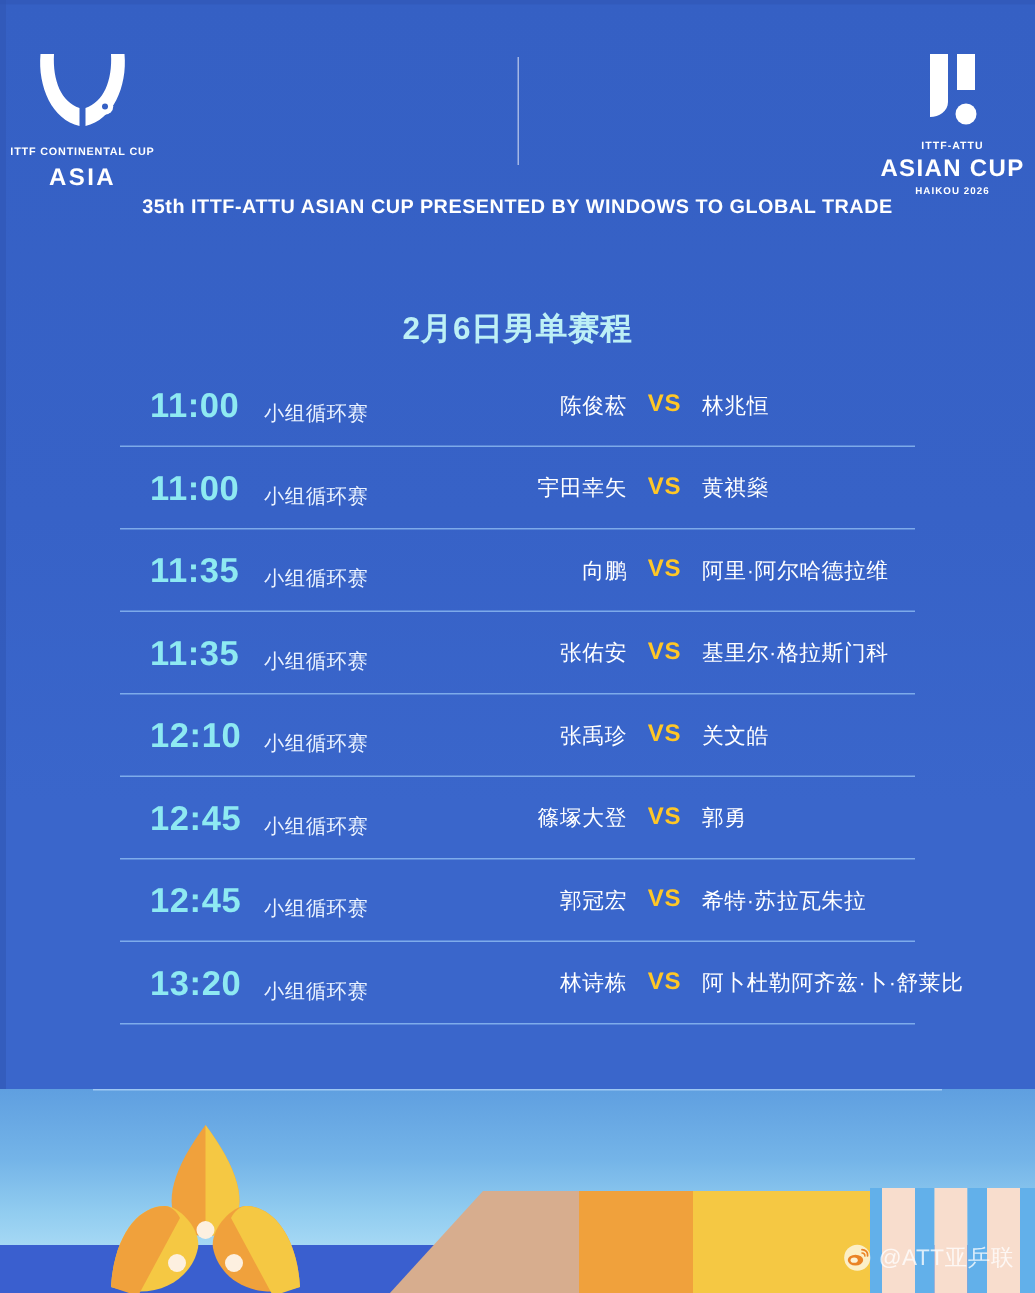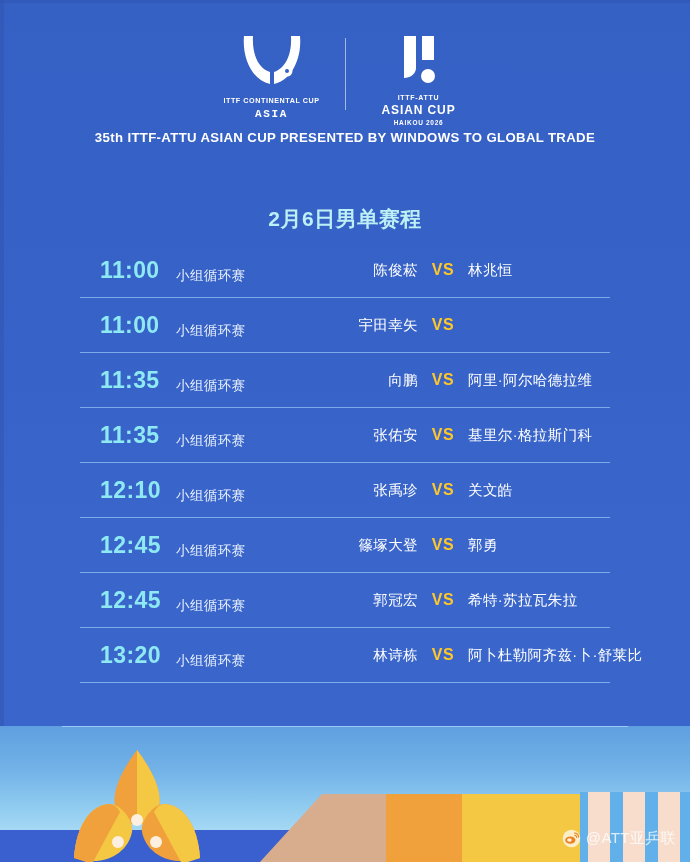--- a/index.html
+++ b/index.html
@@ -20,21 +20,21 @@
 
   
   .frame-edge-left  { position:absolute; left:0;  top:0; width:4px; height:100%; background:#2f55b2; opacity:.55; }
   .frame-edge-top   { position:absolute; left:0;  top:0; height:3px; width:100%; background:#2f55b2; opacity:.45; }
 
   
   .logo-row {
     position: absolute;
     top: 34px; left: 0; right: 0;
     display: flex;
-    justify-content: center;
+    justify-content: space-between;
     align-items: flex-start;
     gap: 0px;
   }
   .logo-block { display: flex; flex-direction: column; align-items: center; }
   .logo-left  { width: 110px; }
   .logo-right { width: 110px; }
 
   .logo-divider {
     width: 1px;
     height: 72px;
@@ -45,31 +45,31 @@
   .logo-mark-left { width: 72px; height: 56px; }
   .logo-cap-left {
     margin-top: 6px;
     font-size: 7.2px;
     letter-spacing: .55px;
     font-weight: 700;
     color: #ffffff;
     text-align: center;
     line-height: 1.45;
   }
-  .logo-cap-left .big { font-size: 11px; letter-spacing: 1.6px; display:block; margin-top:1px;font-family:Liberation Mono, monospace;}
+  .logo-cap-left .big { font-size: 16px; letter-spacing: 1.6px; display:block; margin-top:1px;}
 
   .logo-mark-right { width: 46px; height: 54px; }
   .logo-cap-right {
     margin-top: 5px;
     text-align: center;
     color: #ffffff;
     line-height: 1.35;
   }
   .logo-cap-right .l1 { font-size: 7px; letter-spacing: .7px; font-weight: 700; display:block;}
-  .logo-cap-right .l2 { font-size: 12px; letter-spacing: .9px; font-weight: 800; display:block;}
+  .logo-cap-right .l2 { font-size: 16px; letter-spacing: .9px; font-weight: 800; display:block;}
   .logo-cap-right .l3 { font-size: 6.5px; letter-spacing: .7px; font-weight: 700; display:block;}
 
   
   .title-en {
     position: absolute;
     top: 130px; left: 0; right: 0;
     text-align: center;
     color: #ffffff;
     font-size: 13.2px;
     font-weight: 700;
@@ -257,20 +257,21 @@
         <span class="m-p2">林兆恒</span>
       </div>
     </div>
 
     <div class="match-row">
       <div class="m-time">11:00</div>
       <div class="m-stage">小组循环赛</div>
       <div class="m-players">
         <span class="m-p1">宇田幸矢</span>
         <span class="m-vs">VS</span>
+        <span class="m-p2">黄祺燊</span>
       </div>
     </div>
 
     <div class="match-row">
       <div class="m-time">11:35</div>
       <div class="m-stage">小组循环赛</div>
       <div class="m-players">
         <span class="m-p1">向鹏</span>
         <span class="m-vs">VS</span>
         <span class="m-p2">阿里·阿尔哈德拉维</span>

